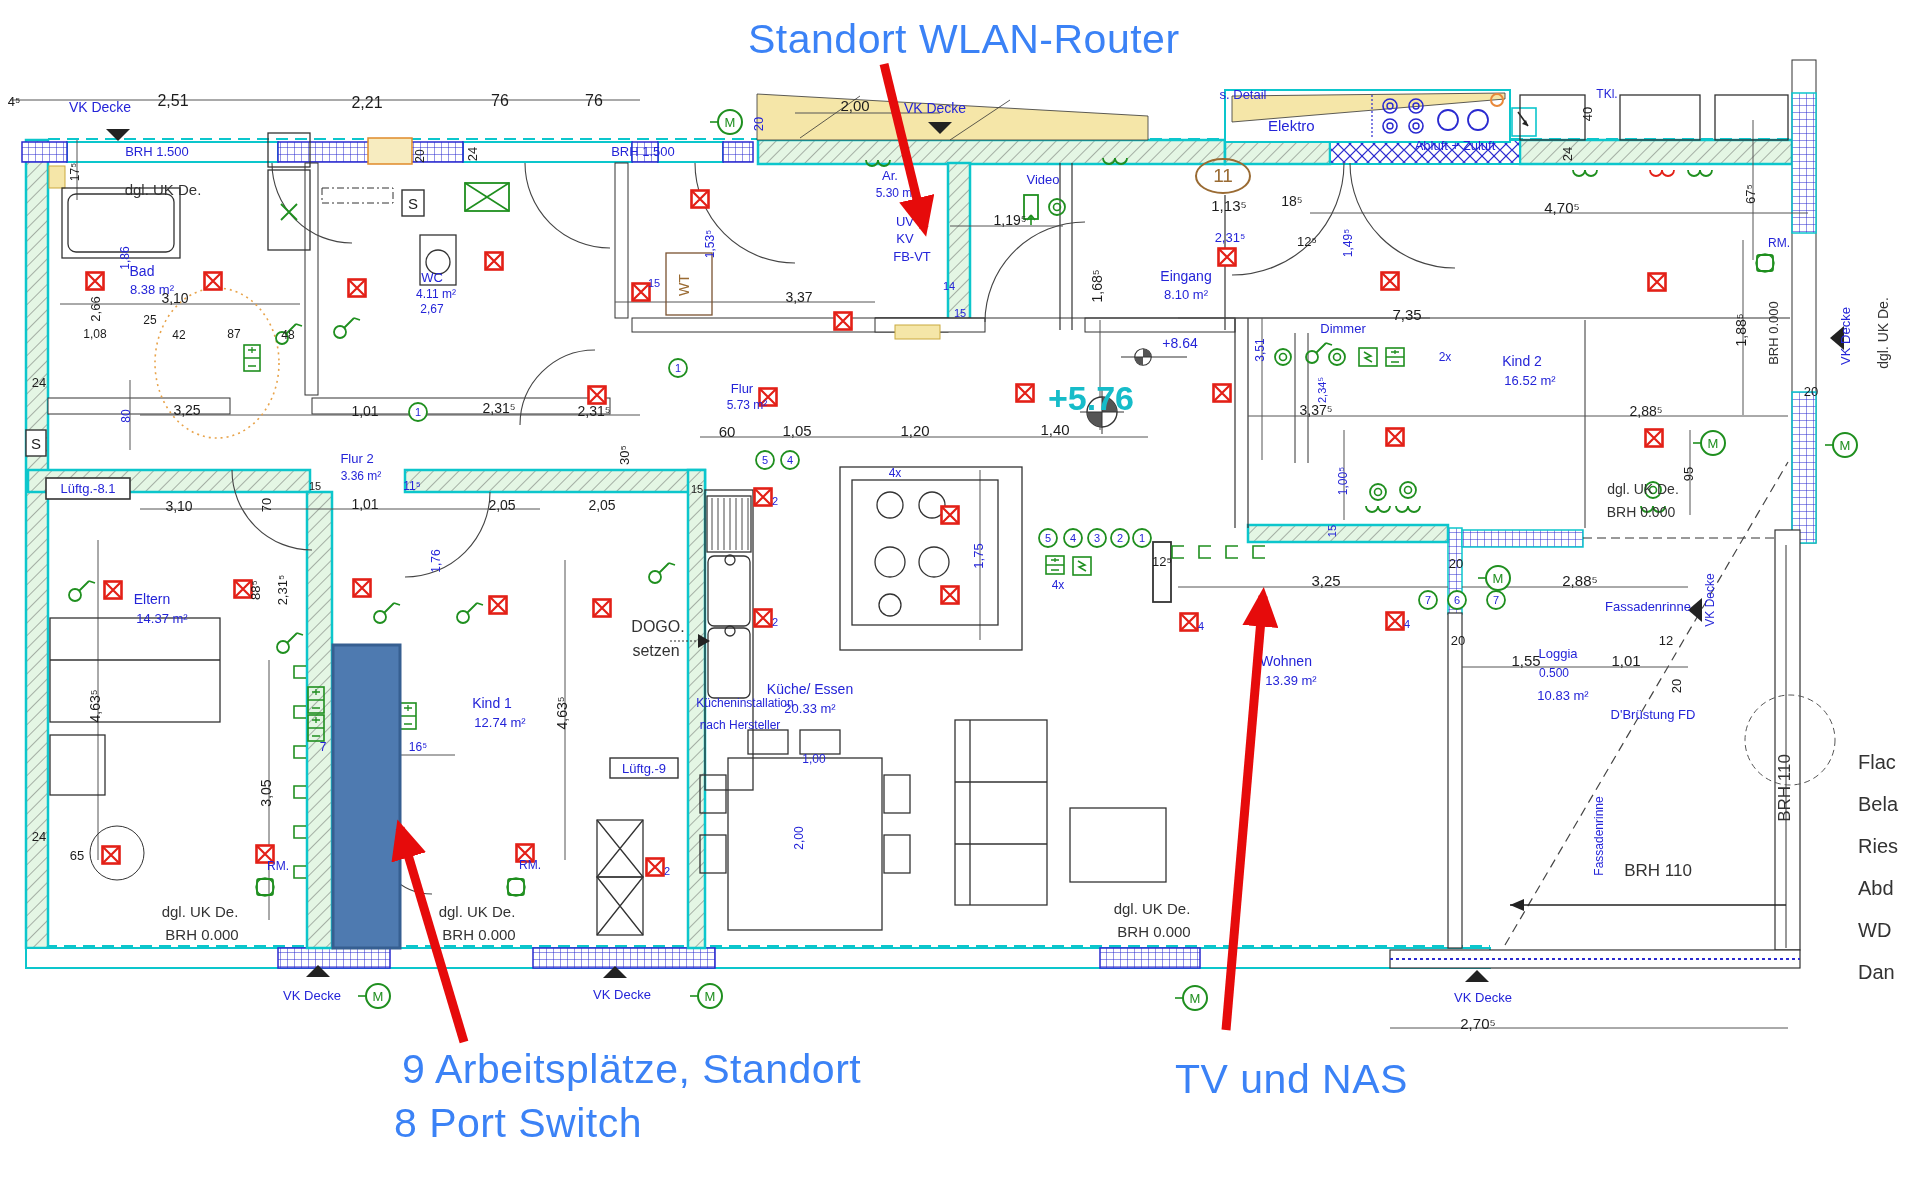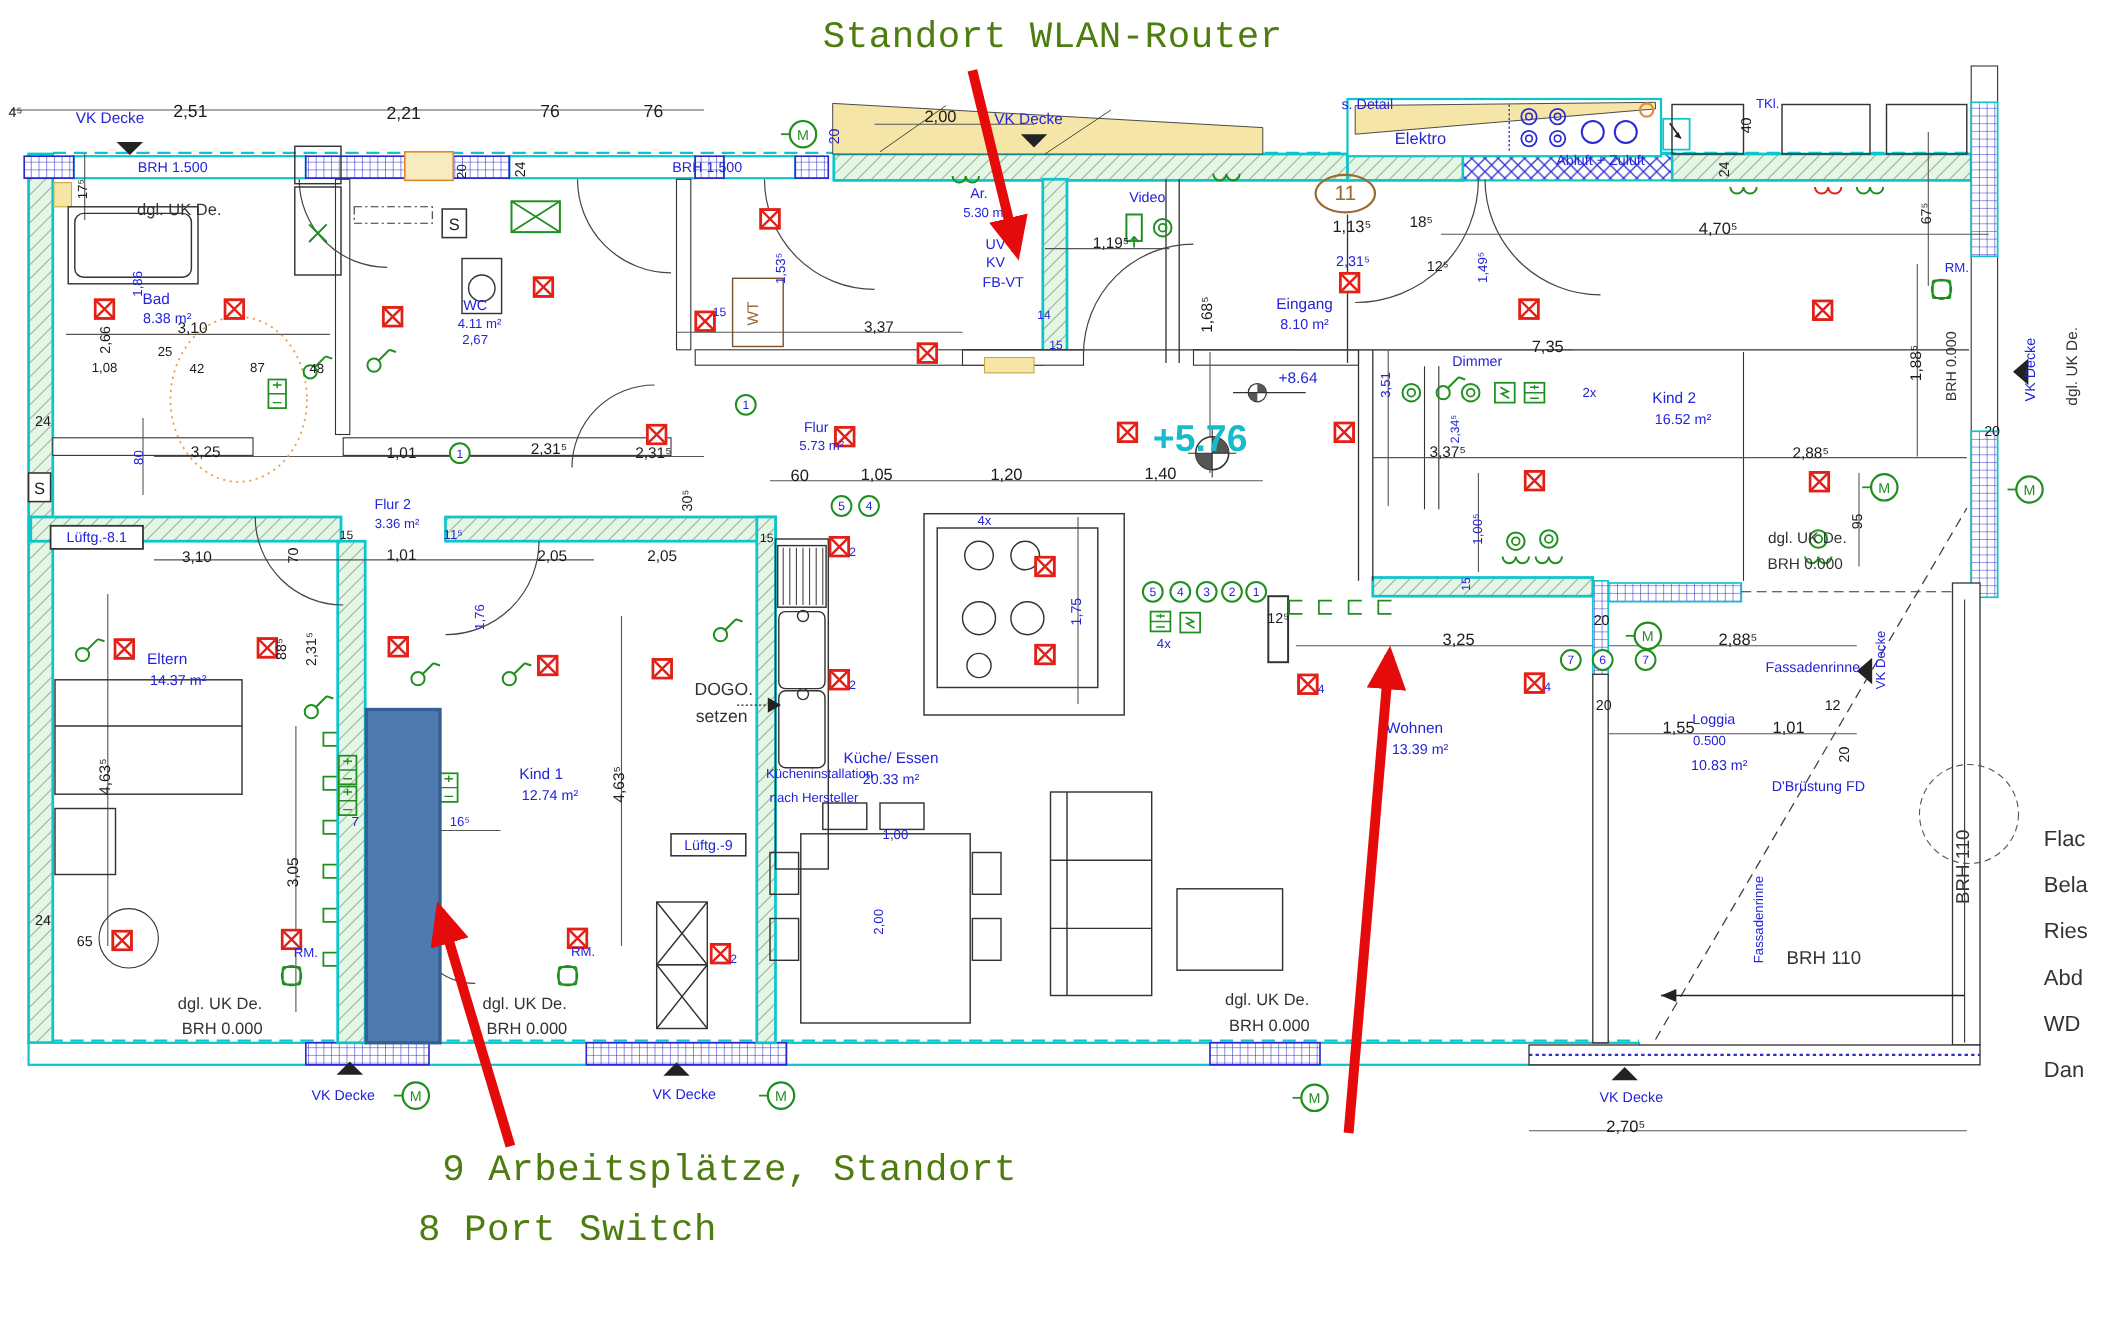--- a/index.html
+++ b/index.html
@@ -1,19 +1,19 @@
 <!DOCTYPE html>
 <html><head>
 <meta charset="utf-8">
 <style>
   html,body{margin:0;padding:0;background:#fff;width:1921px;height:1197px;overflow:hidden;
     font-family:"Liberation Sans",sans-serif;}
   #stage{position:relative;width:1921px;height:1197px;background:#fff;}
   #plan-svg{position:absolute;left:0;top:0;}
-  .ann{position:absolute;color:#4d7c0f;font-size:34px;font-family:Liberation Mono, monospace;
+  .ann{position:absolute;color:#3b82f6;font-size:41px;font-family:Liberation Sans, sans-serif;
     white-space:nowrap;letter-spacing:.5px;}
 </style>
 </head>
 <body>
 <div id="stage">
 
 <svg id="plan-svg" width="1921" height="1197" viewBox="0 0 1921 1197">
   <defs>
     <pattern id="hatch" width="9" height="9" patternUnits="userSpaceOnUse" patternTransform="rotate(45)">
       <rect width="9" height="9" fill="#e4f6e4"></rect>
@@ -692,15 +692,16 @@
   <g id="layer-ann">
         <rect x="333" y="645" width="67" height="303" fill="#4e7ab0" stroke="#365f91" stroke-width="3"></rect>
         <line x1="884" y1="64" x2="924" y2="228" stroke="#e60b0b" stroke-width="9" marker-end="url(#redhead)"></line>
         <line x1="464" y1="1042" x2="400" y2="828" stroke="#e60b0b" stroke-width="9" marker-end="url(#redhead)"></line>
         <line x1="1226" y1="1030" x2="1263" y2="596" stroke="#e60b0b" stroke-width="9" marker-end="url(#redhead)"></line>
       </g>
 </svg>
 
 <div class="ann" style="left:748px;top:16px;">Standort WLAN-Router</div>
 <div class="ann" style="left:402px;top:1046px;">9 Arbeitsplätze, Standort</div>
-<div class="ann" style="left:380px;top:1100px;">8 Port Switch</div>
+<div class="ann" style="left:394px;top:1100px;">8 Port Switch</div>
+<div class="ann" style="left:1175px;top:1056px;">TV und NAS</div>
 
 </div>
 
 </body></html>

